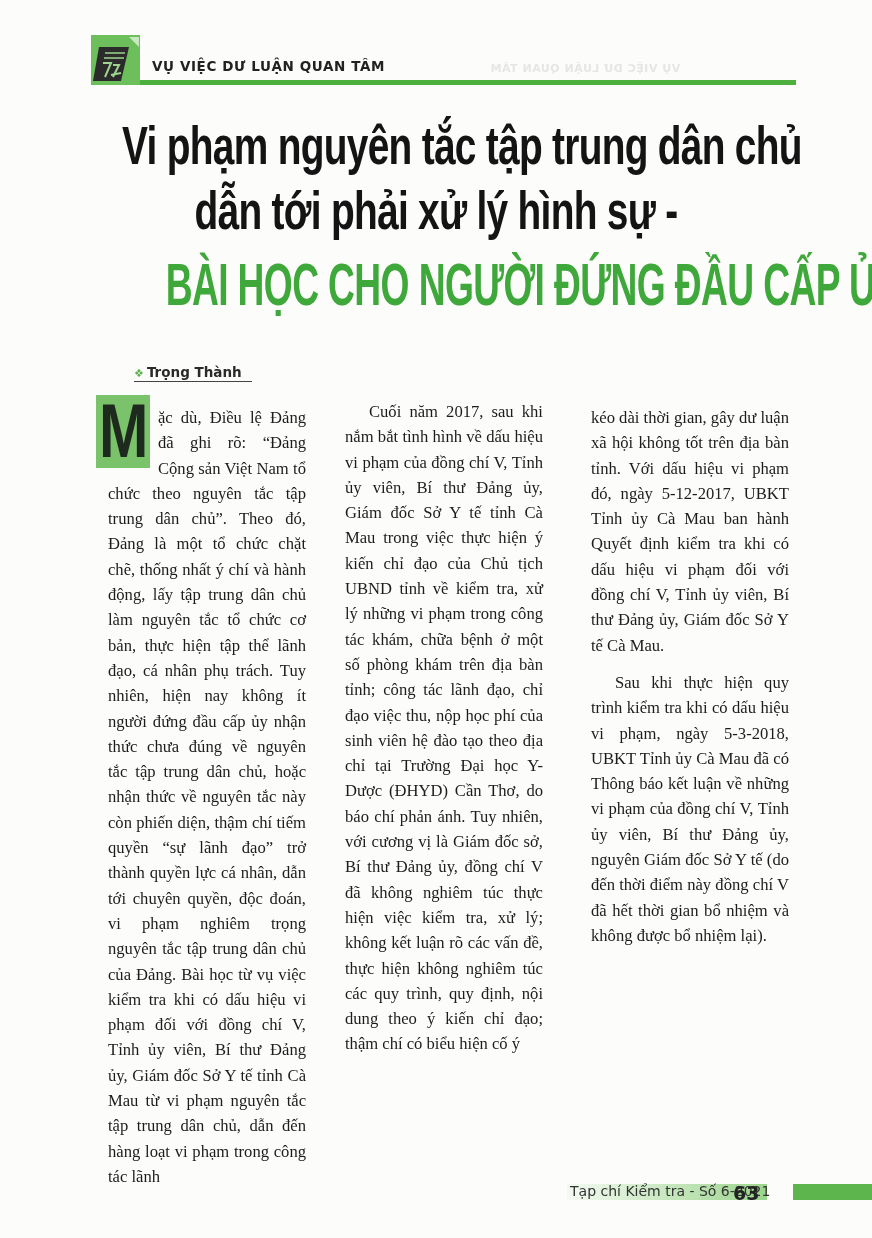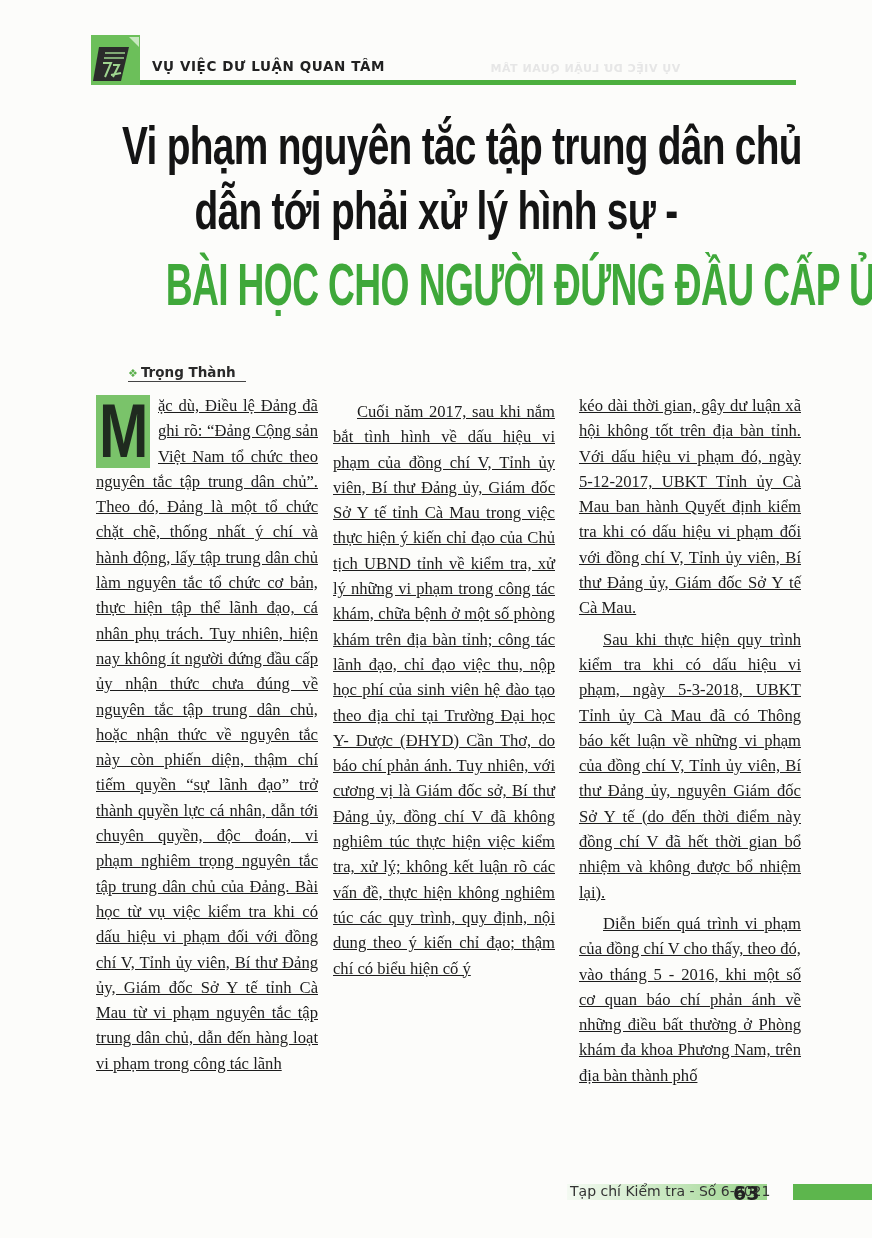--- a/index.html
+++ b/index.html
@@ -33,31 +33,31 @@
     .title {
       position: absolute; left: 0; width: 872px; text-align: center;
       font-family: "Liberation Sans", sans-serif; font-weight: bold;
       line-height: 1; white-space: nowrap;
     }
     .t1 { top: 118px; font-size: 54px; color: #141414; transform: scaleX(0.72); letter-spacing: -1px; }
     .t2 { top: 183px; font-size: 54px; color: #141414; transform: scaleX(0.72); letter-spacing: -1px; }
     .t3 { top: 255px; font-size: 60px; color: #3fa83a; transform: scaleX(0.62); letter-spacing: -1px; }
     
     .byline {
-      position: absolute; left: 128px; top: 364px; width: 118px;
+      position: absolute; left: 134px; top: 364px; width: 118px;
       font-family: "DejaVu Sans", sans-serif; font-weight: bold; font-size: 13.5px;
       color: #2a2a2a; border-bottom: 1px solid #444; padding-bottom: 1px;
     }
     .byline .dia { color: #5bb04c; font-size: 11px; margin-right: 3px; }
     
     .col {
       position: absolute; top: 393px; width: 222px;
       font-size: 16.6px; line-height: 25.3px; text-align: justify;
     }
-    .col p { margin: 0; text-decoration: underline; }
+    .col p { margin: 12px; }
     .col p.indent { text-indent: 24px; margin-top: 6px; }
     .c1 { left: 96px; }
     .c2 { left: 333px; }
     .c3 { left: 579px; }
     .dropcap {
       float: left; width: 54px; height: 73px; margin: 2px 8px 0 0;
       background: #7ac36a; position: relative;
     }
     .dropcap span {
       position: absolute; left: 3px; top: -2px;
@@ -115,19 +115,18 @@
   <p>ặc dù, Điều lệ Đảng đã ghi rõ: “Đảng Cộng sản Việt Nam tổ chức theo nguyên tắc tập trung dân chủ”. Theo đó, Đảng là một tổ chức chặt chẽ, thống nhất ý chí và hành động, lấy tập trung dân chủ làm nguyên tắc tổ chức cơ bản, thực hiện tập thể lãnh đạo, cá nhân phụ trách. Tuy nhiên, hiện nay không ít người đứng đầu cấp ủy nhận thức chưa đúng về nguyên tắc tập trung dân chủ, hoặc nhận thức về nguyên tắc này còn phiến diện, thậm chí tiếm quyền “sự lãnh đạo” trở thành quyền lực cá nhân, dẫn tới chuyên quyền, độc đoán, vi phạm nghiêm trọng nguyên tắc tập trung dân chủ của Đảng. Bài học từ vụ việc kiểm tra khi có dấu hiệu vi phạm đối với đồng chí V, Tỉnh ủy viên, Bí thư Đảng ủy, Giám đốc Sở Y tế tỉnh Cà Mau từ vi phạm nguyên tắc tập trung dân chủ, dẫn đến hàng loạt vi phạm trong công tác lãnh</p>
 </div>
 
 <div class="col c2">
   <p class="indent">Cuối năm 2017, sau khi nắm bắt tình hình về dấu hiệu vi phạm của đồng chí V, Tỉnh ủy viên, Bí thư Đảng ủy, Giám đốc Sở Y tế tỉnh Cà Mau trong việc thực hiện ý kiến chỉ đạo của Chủ tịch UBND tỉnh về kiểm tra, xử lý những vi phạm trong công tác khám, chữa bệnh ở một số phòng khám trên địa bàn tỉnh; công tác lãnh đạo, chỉ đạo việc thu, nộp học phí của sinh viên hệ đào tạo theo địa chỉ tại Trường Đại học Y- Dược (ĐHYD) Cần Thơ, do báo chí phản ánh. Tuy nhiên, với cương vị là Giám đốc sở, Bí thư Đảng ủy, đồng chí V đã không nghiêm túc thực hiện việc kiểm tra, xử lý; không kết luận rõ các vấn đề, thực hiện không nghiêm túc các quy trình, quy định, nội dung theo ý kiến chỉ đạo; thậm chí có biểu hiện cố ý</p>
 </div>
 
 <div class="col c3">
   <p>kéo dài thời gian, gây dư luận xã hội không tốt trên địa bàn tỉnh. Với dấu hiệu vi phạm đó, ngày 5-12-2017, UBKT Tỉnh ủy Cà Mau ban hành Quyết định kiểm tra khi có dấu hiệu vi phạm đối với đồng chí V, Tỉnh ủy viên, Bí thư Đảng ủy, Giám đốc Sở Y tế Cà Mau.</p>
   <p class="indent">Sau khi thực hiện quy trình kiểm tra khi có dấu hiệu vi phạm, ngày 5-3-2018, UBKT Tỉnh ủy Cà Mau đã có Thông báo kết luận về những vi phạm của đồng chí V, Tỉnh ủy viên, Bí thư Đảng ủy, nguyên Giám đốc Sở Y tế (do đến thời điểm này đồng chí V đã hết thời gian bổ nhiệm và không được bổ nhiệm lại).</p>
-  <p class="indent">Diễn biến quá trình vi phạm của đồng chí V cho thấy, theo đó, vào tháng 5 - 2016, khi một số cơ quan báo chí phản ánh về những điều bất thường ở Phòng khám đa khoa Phương Nam, trên địa bàn thành phố</p>
 </div>
 
 <div class="foot-band"></div>
 <div class="foot-text">Tạp chí Kiểm tra - Số 6-2021</div>
 <div class="foot-num">63</div>
 <div class="foot-bar"></div>
 
 </body></html>

